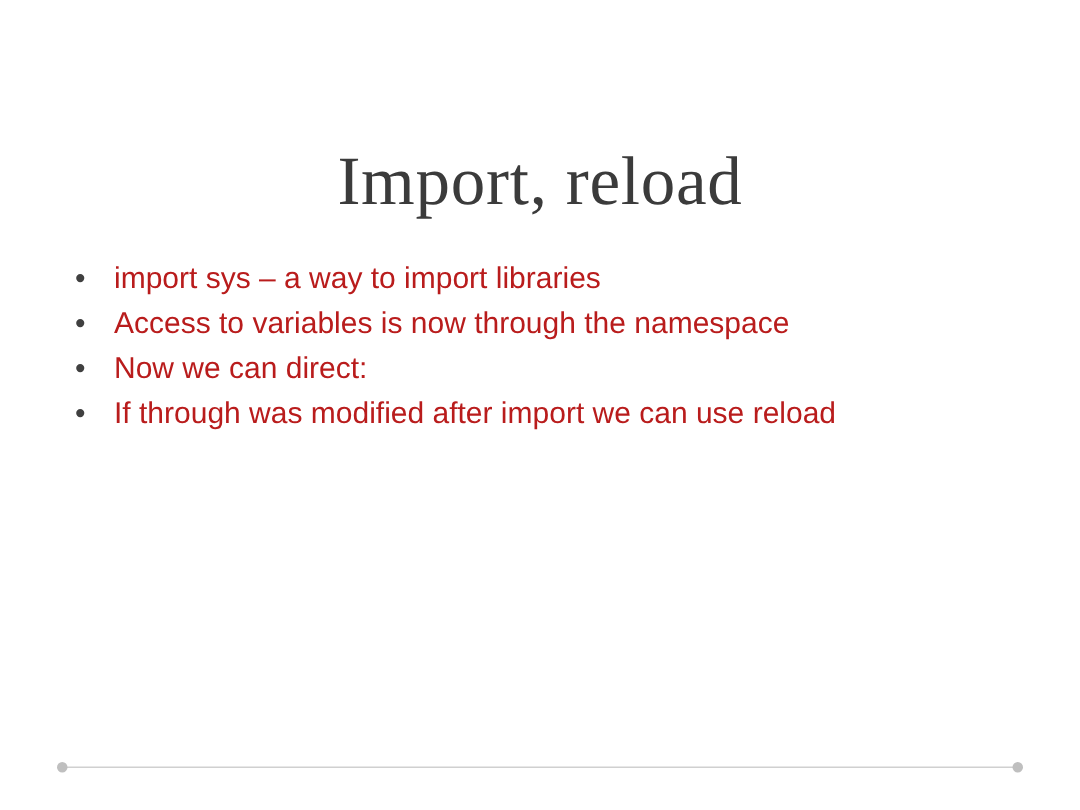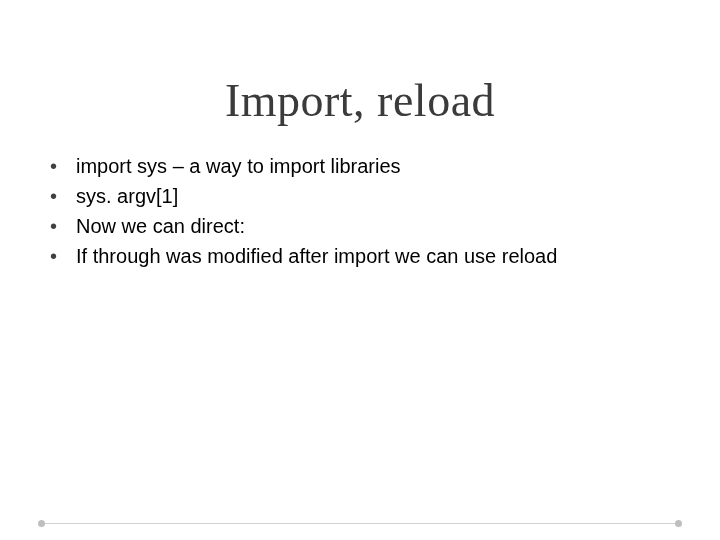--- a/index.html
+++ b/index.html
@@ -17,38 +17,38 @@
     width: 720px;
     height: 540px;
     box-sizing: border-box;
   }
   .title {
     font-family: "Palatino Linotype", "Book Antiqua", Palatino, Georgia, serif;
     font-size: 46px;
     font-weight: 400;
     color: #3b3b3b;
     text-align: center;
-    margin: 12px;
-    padding-top: 62px;
+    margin: 0;
+    padding-top: 94px;
     letter-spacing: 0.5px;
   }
   .content {
     margin: 24px 0 0 0;
     padding: 0 40px 0 40px;
   }
   ul.bullets {
     list-style: none;
     margin: 0;
     padding: 0;
   }
   ul.bullets li {
     position: relative;
     font-size: 20px;
     line-height: 30px;
-    color: #000000;
+    color: #b91c1c;
     padding-left: 36px;
   }
   ul.bullets li::before {
     content: "•";
     position: absolute;
     left: 10px;
     top: 0;
     font-size: 20px;
     color: #404040;
   }
@@ -74,21 +74,21 @@
 </head>
 <body>
 
 <div class="slide">
 
   <h1 class="title">Import, reload</h1>
 
   <div class="content">
     <ul class="bullets">
       <li>import sys – a way to import libraries</li>
-      <li>sys. argv[1]</li>
+      <li>Access to variables is now through the namespace</li>
       <li>Now we can direct:</li>
       <li>If through was modified after import we can use reload</li>
     </ul>
   </div>
 
   <div class="footer-line"></div>
   <div class="footer-dot left"></div>
   <div class="footer-dot right"></div>
 </div>
 

